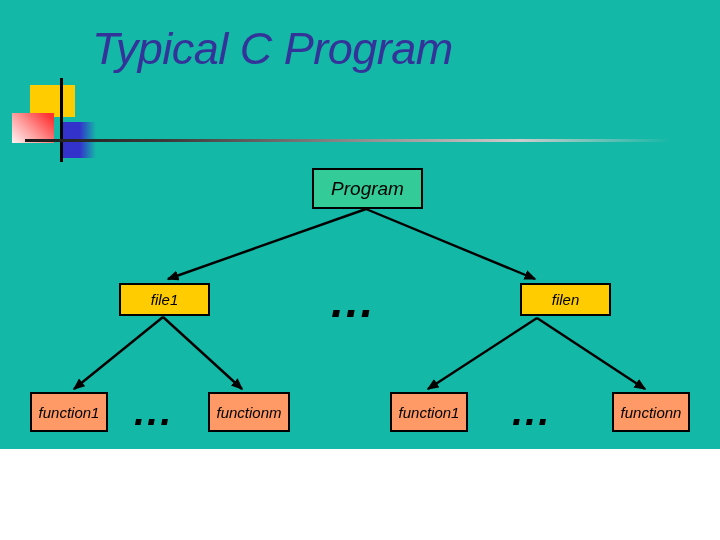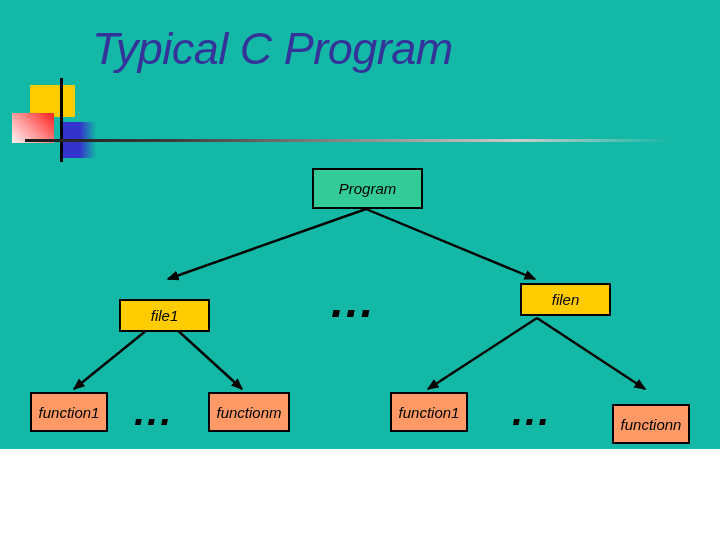--- a/index.html
+++ b/index.html
@@ -50,27 +50,27 @@
   
   .node {
     position: absolute;
     display: flex; align-items: center; justify-content: center;
     border: 2px solid var(--node_border, #000000);
     box-sizing: border-box;
     font-size: 15px; color: #000000;
     z-index: 6;
     white-space: nowrap;
   }
-  .node-program  { left: 312px; top: 168px; width: 111px; height: 41px; background: var(--program_fill, #33cc99); font-size: 15px; }
-  .node-file1    { left: 119px; top: 283px; width: 91px;  height: 33px; background: var(--file_fill, #ffcc00); margin-top: 16px; }
+  .node-program  { left: 312px; top: 168px; width: 111px; height: 41px; background: var(--program_fill, #33cc99); font-size: 19px; }
+  .node-file1    { left: 119px; top: 283px; width: 91px;  height: 33px; background: var(--file_fill, #ffcc00); }
   .node-filen    { left: 520px; top: 283px; width: 91px;  height: 33px; background: var(--file_fill, #ffcc00); }
   .node-func-l1  { left: 30px;  top: 392px; width: 78px;  height: 40px; background: var(--function_fill, #ff9966); }
   .node-func-lm  { left: 208px; top: 392px; width: 82px;  height: 40px; background: var(--function_fill, #ff9966); }
   .node-func-r1  { left: 390px; top: 392px; width: 78px;  height: 40px; background: var(--function_fill, #ff9966); }
-  .node-func-rn  { left: 612px; top: 404px; width: 78px;  height: 40px; background: var(--function_fill, #ff9966); }
+  .node-func-rn  { left: 612px; top: 392px; width: 78px;  height: 40px; background: var(--function_fill, #ff9966); }
 
   
   .dots {
     position: absolute; color: #000000; font-weight: bold;
     line-height: 1; z-index: 6; letter-spacing: 2px;
   }
   .dots-mid   { left: 331px; top: 278px; font-size: 46px; }
   .dots-left  { left: 134px; top: 391px; font-size: 40px; }
   .dots-right { left: 512px; top: 391px; font-size: 40px; }
 

